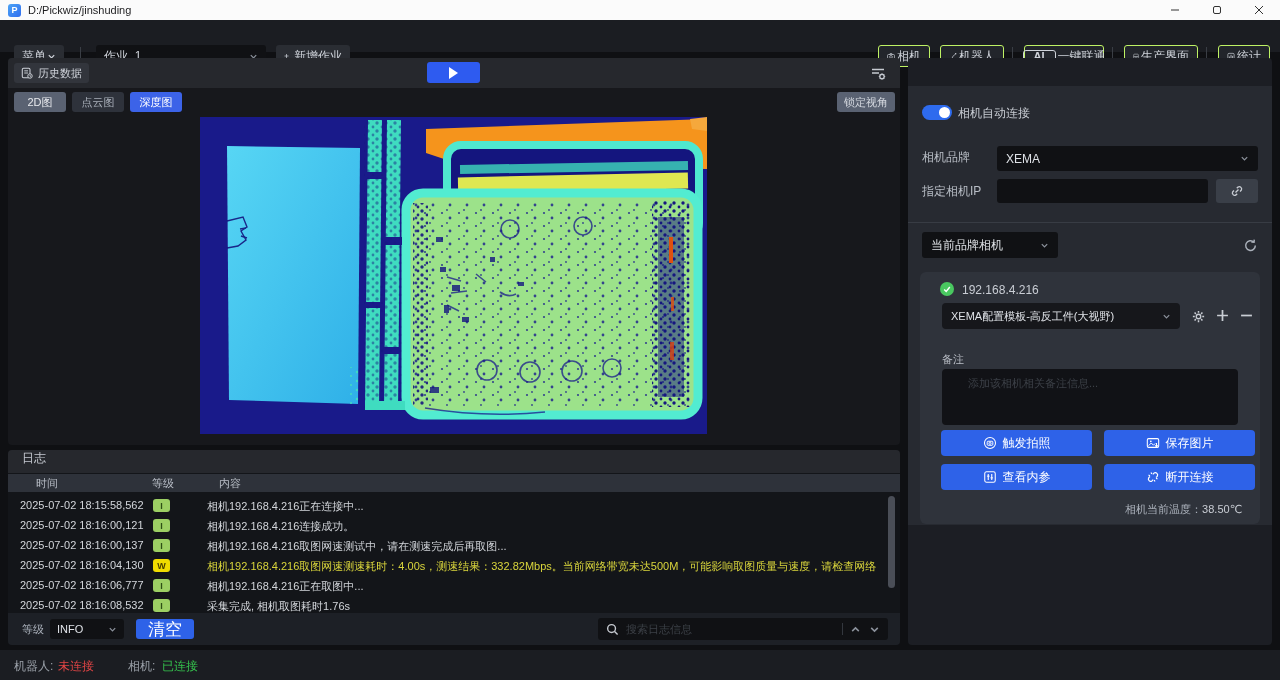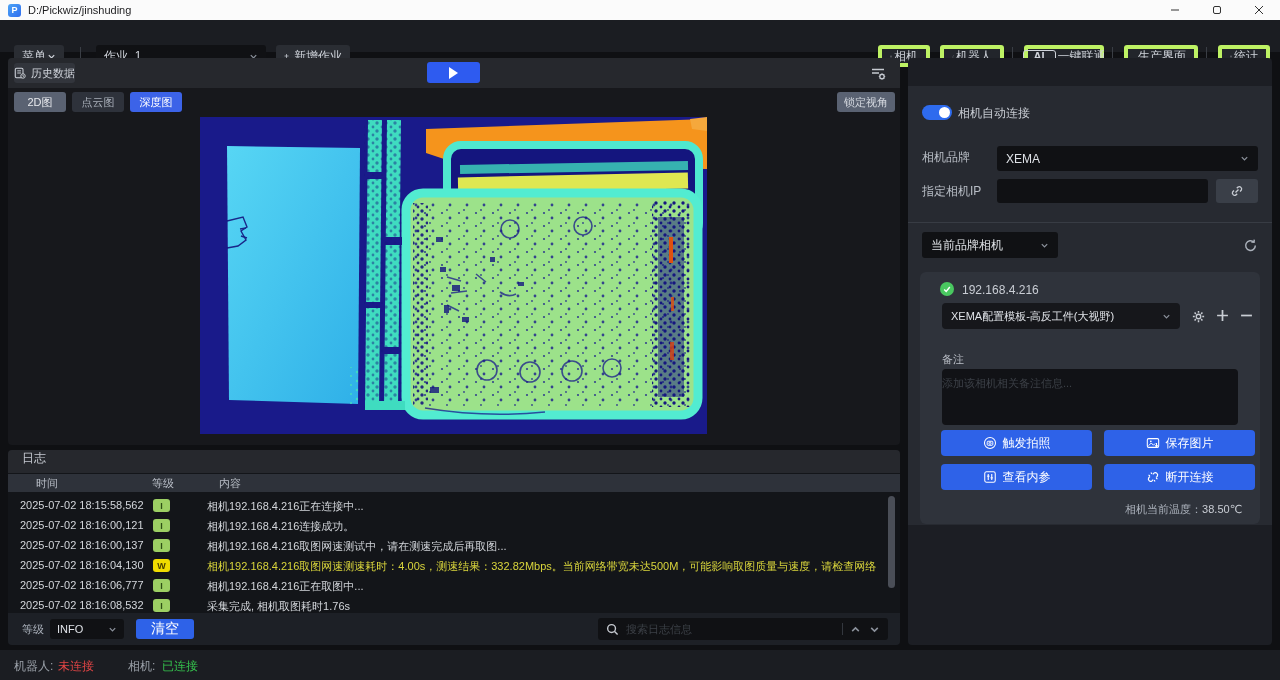--- a/index.html
+++ b/index.html
@@ -16,27 +16,27 @@
   .win-btn svg { display:block; }
 
   
   .menubar { position:absolute; left:0; top:20px; width:1280px; height:32px; background:#1b1d22; }
   .mbtn { position:absolute; top:25px; height:22px; border-radius:3px; display:flex; align-items:center; font-size:12px; color:#cfd3da; }
   .mbtn .txt { white-space:nowrap; }
   .menu-btn { left:14px; width:50px; background:#2a2d33; padding:0 8px; justify-content:space-between; }
   .mb-divider { position:absolute; top:27px; width:1px; height:18px; background:#3a3e45; }
   .job-select { left:96px; width:170px; background:#101114; padding:0 8px; justify-content:space-between; }
   .newjob-btn { left:276px; width:74px; background:#2a2d33; padding:0 8px; gap:5px; justify-content:center; }
-  .top-tool { background:#22252b; border:4px solid #bef264; padding:0 8px; gap:2px; justify-content:center; }
+  .top-tool { background:#22252b; border:1px solid #bef264; padding:0 8px; gap:2px; justify-content:center; }
   .chev { width:9px; height:9px; }
 
   
   .viewer { position:absolute; left:8px; top:58px; width:892px; height:387px; background:#17181c; border-radius:4px; }
   .viewer-header { position:absolute; left:0; top:0; width:892px; height:30px; background:#26282d; border-radius:4px 4px 0 0; }
-  .history-btn { position:absolute; left:6px; top:5px; height:20px; padding:0 0; background:#32353c; border-radius:3px; display:flex; align-items:center; gap:5px; font-size:11px; color:#cfd3da; }
+  .history-btn { position:absolute; left:6px; top:5px; height:20px; padding:0 7px; background:#32353c; border-radius:3px; display:flex; align-items:center; gap:5px; font-size:11px; color:#cfd3da; }
   .play-btn { position:absolute; left:419px; top:4px; width:53px; height:21px; background:#2e5bf0; border-radius:3px; display:flex; align-items:center; justify-content:center; }
   .play-tri { width:0; height:0; border-left:9px solid #fff; border-top:6px solid transparent; border-bottom:6px solid transparent; }
   .listgear { position:absolute; right:14px; top:7px; color:#c6cad1; }
   .tab { position:absolute; top:34px; height:20px; border-radius:3px; display:flex; align-items:center; justify-content:center; font-size:11px; }
   .tab-2d { left:6px; width:52px; background:#5a6272; color:#e8eaee; }
   .tab-pc { left:64px; width:52px; background:#2e323b; color:#aab0ba; }
   .tab-dm { left:122px; width:52px; background:#3c63e8; color:#ffffff; }
   .lock-btn { position:absolute; right:5px; top:34px; width:58px; height:20px; background:#5a6272; border-radius:3px; color:#d5d9e0; font-size:11px; display:flex; align-items:center; justify-content:center; }
   .depth-wrap { position:absolute; left:192px; top:59px; width:507px; height:317px; }
   .depth-wrap svg { width:100%; height:100%; display:block; }
@@ -54,21 +54,21 @@
   .badge { position:absolute; left:145px; top:3px; width:17px; height:13px; border-radius:3px; font-size:9px; font-weight:bold; display:flex; align-items:center; justify-content:center; }
   .badge-i { background:#9ccf63; color:#2d5016; }
   .badge-w { background:#f0dc00; color:#4a4000; }
   .log-row .c { position:absolute; left:199px; top:2px; width:676px; line-height:16px; }
   .log-row.warn .c { color:#d9d53c; }
   .log-row.warn .t { color:#d9d53c; }
   .log-scrollbar { position:absolute; right:5px; top:46px; width:7px; height:92px; background:#4a4e57; border-radius:4px; }
   .log-footer { position:absolute; left:0; top:163px; width:892px; height:32px; background:#1d2026; border-radius:0 0 4px 4px; }
   .lvl-label { position:absolute; left:14px; top:9px; font-size:11px; color:#aab0ba; }
   .lvl-select { position:absolute; left:42px; top:6px; width:74px; height:20px; background:#101114; border-radius:3px; display:flex; align-items:center; justify-content:space-between; padding:0 7px; font-size:11px; color:#dfe2e7; }
-  .clear-btn { position:absolute; left:128px; top:6px; width:58px; height:20px; background:#2e62e8; border-radius:3px; color:#fff; font-size:14px; display:flex; align-items:center; justify-content:center; }
+  .clear-btn { position:absolute; left:128px; top:6px; width:58px; height:20px; background:#2e62e8; border-radius:3px; color:#fff; font-size:17px; display:flex; align-items:center; justify-content:center; }
   .search-box { position:absolute; left:590px; top:5px; width:290px; height:22px; background:#101114; border-radius:3px; display:flex; align-items:center; padding:0 8px; gap:7px; }
   .search-box input { flex:1; background:transparent; border:none; outline:none; color:#c6cad1; font-size:11px; font-family:inherit; }
   .search-box input::placeholder { color:#3c4047; }
   .search-divider { width:1px; height:12px; background:#33373e; }
   .search-box .nav { color:#8b919b; display:flex; gap:8px; }
 
   
   .statusbar { position:absolute; left:0; top:650px; width:1280px; height:30px; background:#1b1d22; font-size:12px; }
   .statusbar .lbl { color:#9aa0a8; position:absolute; top:8px; }
   .statusbar .val { position:absolute; top:8px; }
@@ -89,21 +89,21 @@
   .ip-input { position:absolute; left:89px; top:93px; width:211px; height:24px; background:#101114; border:none; border-radius:3px; color:#dfe2e7; font-size:12px; padding:0 8px; outline:none; }
   .link-btn { position:absolute; left:308px; top:93px; width:42px; height:24px; background:#3a3f48; border-radius:3px; display:flex; align-items:center; justify-content:center; color:#c9cdd4; }
   .rp-divider { position:absolute; left:0; top:136px; width:364px; height:1px; background:#383c44; }
   .refresh-btn { position:absolute; right:14px; top:152px; color:#aab0ba; }
   .cam-card { position:absolute; left:12px; top:186px; width:340px; height:252px; background:#2f333b; border-radius:6px; }
   .ok-dot { position:absolute; left:20px; top:10px; width:14px; height:14px; border-radius:50%; background:#49c860; display:flex; align-items:center; justify-content:center; }
   .card-ip { position:absolute; left:42px; top:11px; font-size:12px; color:#c9cdd4; }
   .tpl-select { left:22px; top:31px; width:238px; height:26px; font-size:11px; background:#16171b; border-radius:4px; }
   .card-ic { position:absolute; top:37px; color:#c9cdd4; }
   .note-label { position:absolute; left:22px; top:80px; font-size:11px; color:#b9bec6; }
-  .note-area { position:absolute; left:22px; top:97px; width:296px; height:56px; background:#111216; border:none; border-radius:4px; resize:none; outline:none; color:#c6cad1; font-size:11px; padding:7px 0; font-family:inherit; }
+  .note-area { position:absolute; left:22px; top:97px; width:296px; height:56px; background:#111216; border:none; border-radius:4px; resize:none; outline:none; color:#c6cad1; font-size:11px; padding:7px 26px; font-family:inherit; }
   .note-area::placeholder { color:#3c4047; }
   .cbtn { position:absolute; width:151px; height:26px; background:#2e62e8; border-radius:4px; color:#fff; font-size:12px; display:flex; align-items:center; justify-content:center; gap:6px; }
   .temp-line { position:absolute; left:22px; top:230px; width:300px; text-align:right; font-size:11px; color:#aab0ba; }
   .temp-line b { color:#c9cdd4; font-weight:normal; }
   svg.ic { display:block; }
 </style>
 </head>
 <body>
 
 <div class="app">

